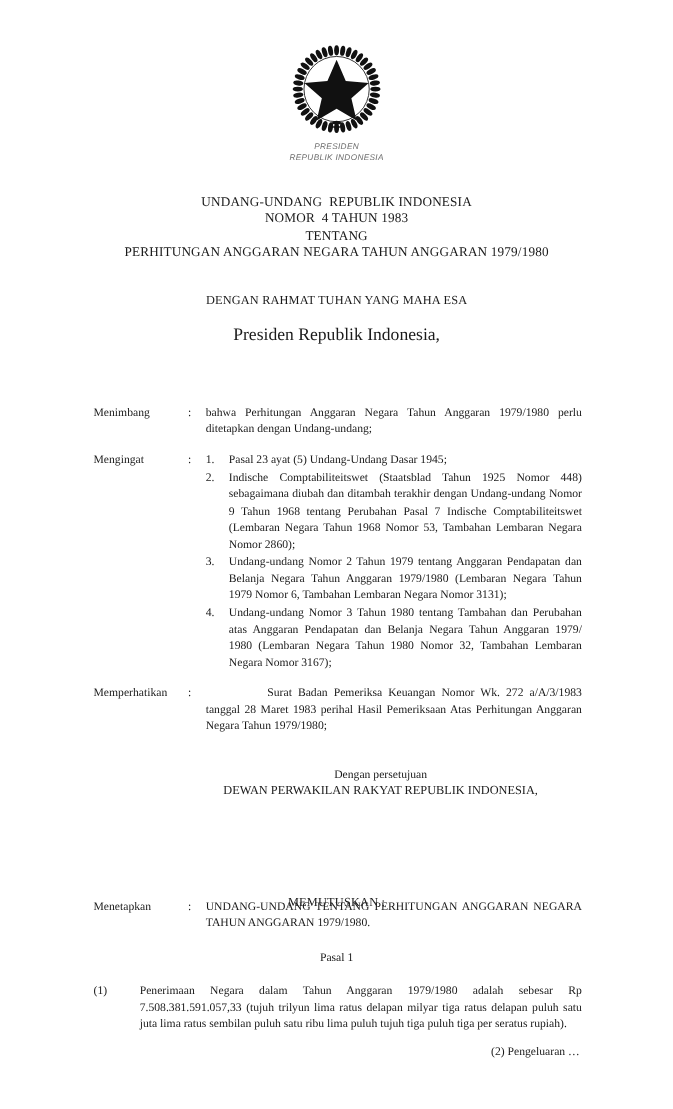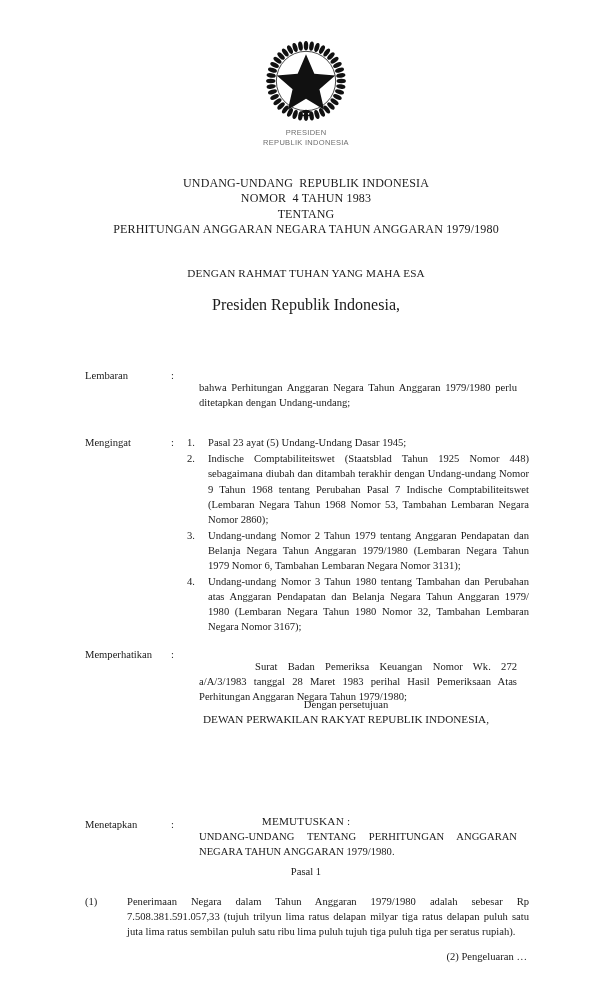--- a/index.html
+++ b/index.html
@@ -18,20 +18,21 @@
     box-sizing: border-box;
   }
 
   
   .emblem-block {
     position: absolute;
     top: 38px;
     left: 0;
     width: 612px;
     text-align: center;
+    font-style: italic;
   }
   .emblem {
     position: relative;
     width: 86px;
     height: 86px;
     margin: 0 auto;
   }
   .emblem svg { display: block; width: 86px; height: 86px; }
   .emblem-caption {
     margin-top: 4px;
@@ -96,21 +97,21 @@
     flex: 0 0 16px;
     font-size: 10.6px;
     line-height: 15.2px;
   }
   .clause-body {
     flex: 1 1 auto;
     font-size: 10.6px;
     line-height: 15.2px;
     text-align: justify;
   }
-  .clause-body p { margin: 12px; }
+  .clause-body p { margin: 0; }
 
   
   ol.numlist {
     margin: 0;
     padding: 0;
     list-style: none;
   }
   ol.numlist li {
     position: relative;
     padding-left: 21px;
@@ -270,21 +271,21 @@
     <div>TENTANG</div>
     <div>PERHITUNGAN ANGGARAN NEGARA TAHUN ANGGARAN 1979/1980</div>
   </div>
 
   <div class="rahmat">DENGAN RAHMAT TUHAN YANG MAHA ESA</div>
   <div class="presiden-line">Presiden Republik Indonesia,</div>
 
   <div class="clauses">
 
     <div class="clause">
-      <div class="clause-label">Lembaran</div>
+      <div class="clause-label">Menimbang</div>
       <div class="clause-colon">:</div>
       <div class="clause-body">
         <p>bahwa Perhitungan Anggaran Negara Tahun Anggaran 1979/1980 perlu ditetapkan dengan Undang-undang;</p>
       </div>
     </div>
 
     <div class="clause" style="margin-bottom:12px;">
       <div class="clause-label">Mengingat</div>
       <div class="clause-colon">:</div>
       <div class="clause-body">

